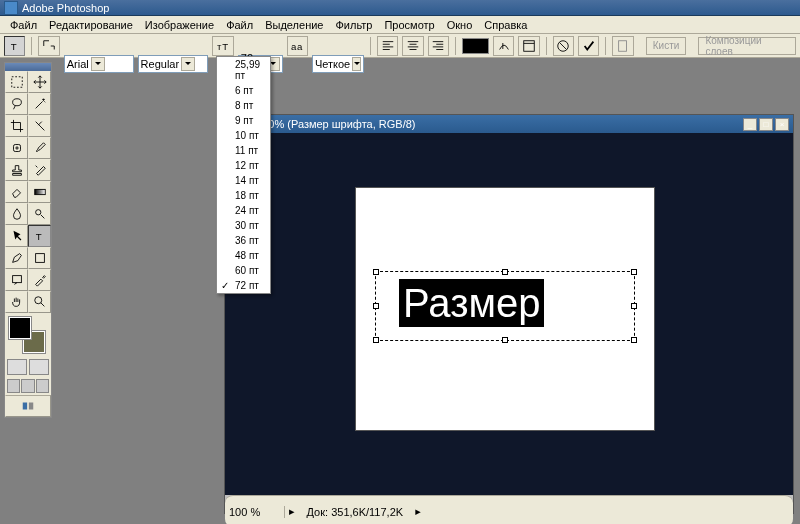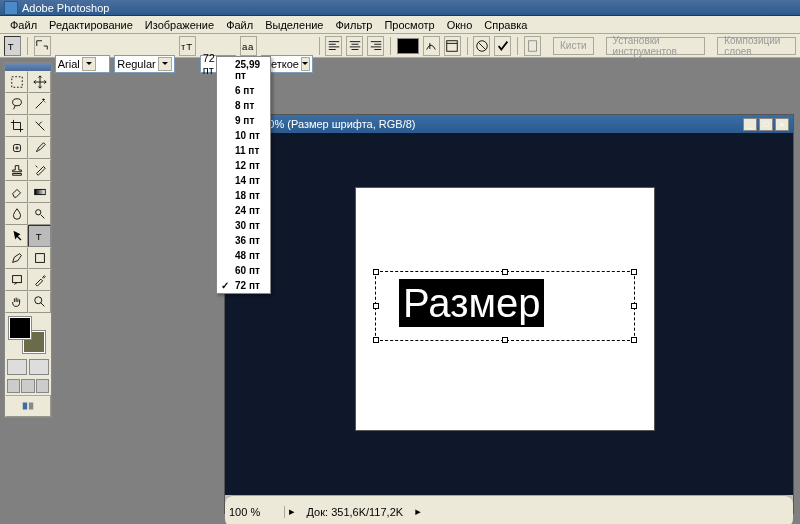--- a/index.html
+++ b/index.html
@@ -25,21 +25,21 @@
 .tb-tool.active { background: #bbb; border: 1px inset #888; }
 .tb-colors { padding: 4px; }
 .fgbg { position: relative; width: 36px; height: 36px; }
 .fg-color { position: absolute; width: 22px; height: 22px; background: #000; border: 1px solid #fff; outline: 1px solid #888; z-index: 2; }
 .bg-color { position: absolute; right: 0; bottom: 0; width: 22px; height: 22px; background: #6b6b4a; border: 1px solid #fff; outline: 1px solid #888; }
 .tb-mode { display: flex; padding: 2px; gap: 2px; }
 .tb-mode div { width: 20px; height: 16px; border: 1px solid #888; background: #ddd; }
 .tb-screen { display: flex; padding: 2px; gap: 1px; }
 .tb-screen div { width: 14px; height: 14px; border: 1px solid #888; background: #ccc; }
 .dropdown-menu { position: absolute; left: 216px; top: 56px; width: 55px; background: #fff; border: 1px solid #888; box-shadow: 2px 2px 3px rgba(0,0,0,0.3); z-index: 100; }
-.dropdown-menu .item { padding: 2px 4px 2px 18px; font-size: 10px; position: relative; font-weight: bold; }
+.dropdown-menu .item { padding: 2px 4px 2px 18px; font-size: 10px; position: relative; }
 .dropdown-menu .item.checked::before { content: '✓'; position: absolute; left: 4px; }
 .doc-window { position: absolute; left: 224px; top: 114px; width: 570px; height: 400px; background: #c0c0c0; border: 1px solid #555; }
 .doc-title { height: 18px; background: linear-gradient(#3a6ea5, #2a5a8e); color: #fff; display: flex; align-items: center; padding: 0 4px; justify-content: space-between; }
 .doc-btns { display: flex; gap: 2px; }
 .doc-btns div { width: 14px; height: 13px; background: #ece9d8; border: 1px solid #888; display: flex; align-items: center; justify-content: center; font-size: 8px; }
 .doc-canvas-area { position: relative; width: 100%; height: calc(100% - 36px); background: #0f172a; overflow: hidden; }
 .canvas { position: absolute; left: 130px; top: 54px; width: 300px; height: 244px; background: #fff; border: 1px solid #555; }
 .text-box { position: absolute; left: 150px; top: 138px; width: 260px; height: 70px; border: 1px dashed #000; }
 .text-content { position: absolute; left: 174px; top: 146px; background: #000; color: #fff; font-family: Arial; font-size: 40px; padding: 0 4px; line-height: 48px; }
 .handle { position: absolute; width: 6px; height: 6px; background: #fff; border: 1px solid #000; }
@@ -149,21 +149,20 @@
         <path d="M3 8l3 4 7-9" stroke="#000" fill="none" stroke-width="2"></path>
       </svg>
     </div>
   <div class="sep"></div>
   <div class="tool-btn">
       <svg class="icon-svg" viewBox="0 0 16 16">
         <rect x="3" y="2" width="9" height="12" stroke="#888" fill="none"></rect>
       </svg>
     </div>
   <div class="palette-well">Кисти</div>
-  <div class="palette-well">Установки инструментов</div>
   <div class="palette-well">Композиции слоев</div>
 </div>
 
 <div class="toolbox">
   <div class="toolbox-header"></div>
   <div class="toolbox-tools">
     <div class="tb-tool">
         <svg class="icon-svg" viewBox="0 0 16 16">
           <rect x="2" y="2" width="12" height="12" stroke="#000" fill="none" stroke-dasharray="2"></rect>
         </svg>

